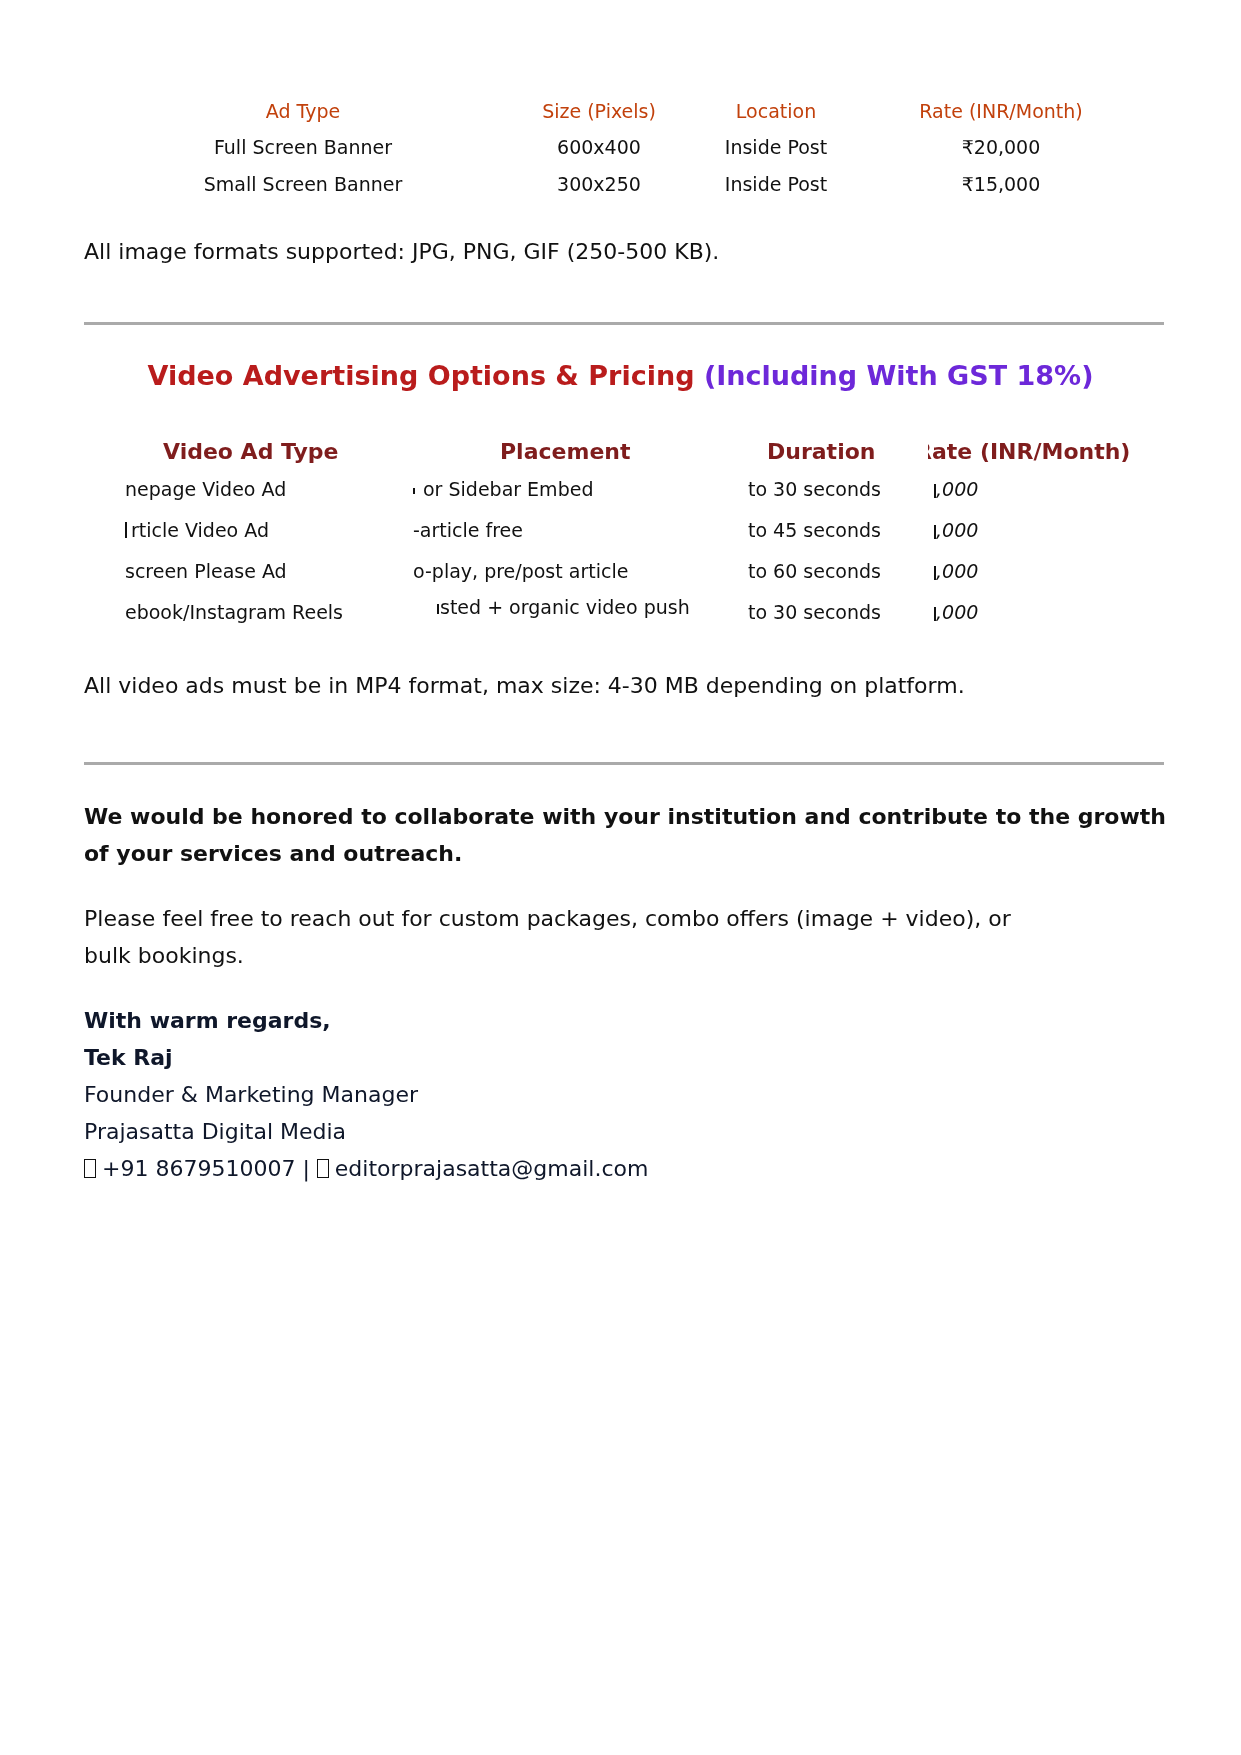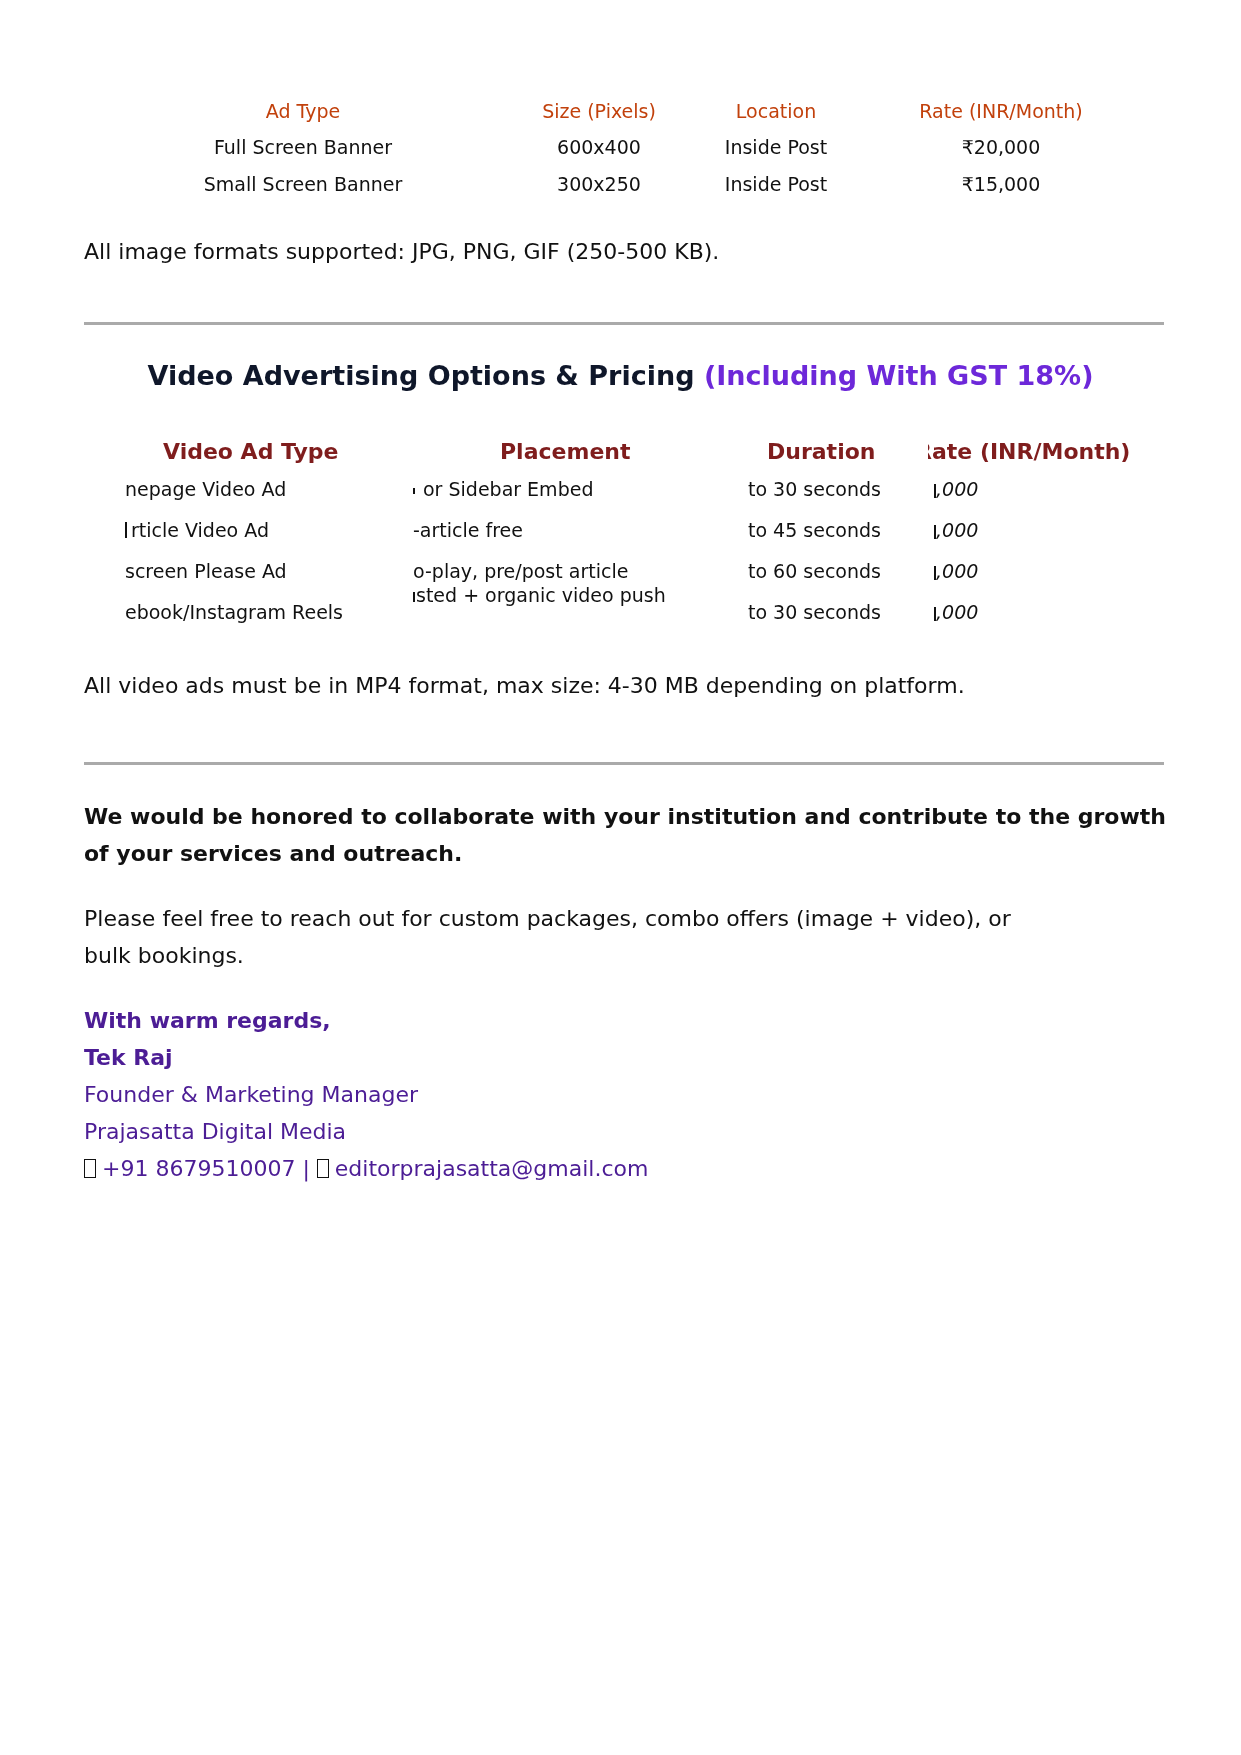--- a/index.html
+++ b/index.html
@@ -10,30 +10,30 @@
   .img-table .th { position: absolute; top: 100px; color: #c2410c; font-size: 19px;
                    text-align: center; transform: translateX(-50%); white-space: nowrap; }
   .img-table .td { position: absolute; font-size: 19px; color: #111; text-align: center;
                    transform: translateX(-50%); white-space: nowrap; }
 
   .para { position: absolute; left: 84px; font-size: 22px; color: #111; line-height: 37px; }
   .divider { position: absolute; left: 84px; width: 1080px; height: 3px; background: #aaaaaa; }
 
   .video-title { position: absolute; top: 360px; left: 0; width: 1241px; text-align: center;
                  font-size: 27px; font-weight: bold; white-space: nowrap; }
-  .video-title .blue { color: #0f172a; }
+  .video-title .blue { color: #b91c1c; }
   .video-title .black { color: #6d28d9; }
 
   .vid-table { position: absolute; top: 430px; left: 125px; width: 1040px; height: 210px; overflow: hidden; }
   .vid-table .th { position: absolute; top: 9px; color: #7f1d1d; font-size: 22px; font-weight: bold;
                    white-space: nowrap; }
   .vid-table .col { position: absolute; top: 48px; overflow: hidden; height: 160px; }
   .vid-table .cell { position: absolute; font-size: 19px; color: #111; white-space: nowrap; }
 
-  .sign { position: absolute; left: 84px; font-size: 22px; line-height: 37px; color: #4c1d95; }
+  .sign { position: absolute; left: 84px; font-size: 22px; line-height: 37px; color: #0f172a; }
   .sign .bold { font-weight: bold; }
   .glyph-box { display: inline-block; width: 10px; height: 17px; border: 1.5px solid #111;
                vertical-align: -2px; margin-right: 6px; }
 </style>
 </head>
 <body>
 
 <div class="img-table">
   <div class="th" style="left:303px;">Ad Type</div>
   <div class="th" style="left:599px;">Size (Pixels)</div>
@@ -72,21 +72,21 @@
     <div class="cell" style="top:0;">nepage Video Ad</div>
     <div class="cell" style="top:41px;"><span style="display:inline-block;width:3px;height:16px;border-left:2px solid #111;margin-right:1px;vertical-align:-1px;"></span><span>rticle Video Ad</span></div>
     <div class="cell" style="top:82px;">screen Please Ad</div>
     <div class="cell" style="top:123px;">ebook/Instagram Reels</div>
   </div>
 
   <div class="col" style="left:288px; width:310px;">
     <div class="cell" style="top:0;"><span style="display:inline-block;width:2px;height:6px;background:#111;margin-right:8px;vertical-align:2px;"></span><span>or Sidebar Embed</span></div>
     <div class="cell" style="top:41px;">-article free</div>
     <div class="cell" style="top:82px;">o-play, pre/post article</div>
-    <div class="cell" style="top:106px;"><span style="display:inline-block;width:2px;height:10px;background:#111;margin-right:1px;vertical-align:0px;"></span><span>sted + organic video push</span></div>
+    <div class="cell" style="top:118px;margin-left:24px;"><span style="display:inline-block;width:2px;height:10px;background:#111;margin-right:1px;vertical-align:0px;"></span><span>sted + organic video push</span></div>
   </div>
 
   <div class="col" style="left:623px; width:170px;">
     <div class="cell" style="top:0;">to 30 seconds</div>
     <div class="cell" style="top:41px;">to 45 seconds</div>
     <div class="cell" style="top:82px;">to 60 seconds</div>
     <div class="cell" style="top:123px;">to 30 seconds</div>
   </div>
 
   <div class="col" style="left:806px; width:100px;">

